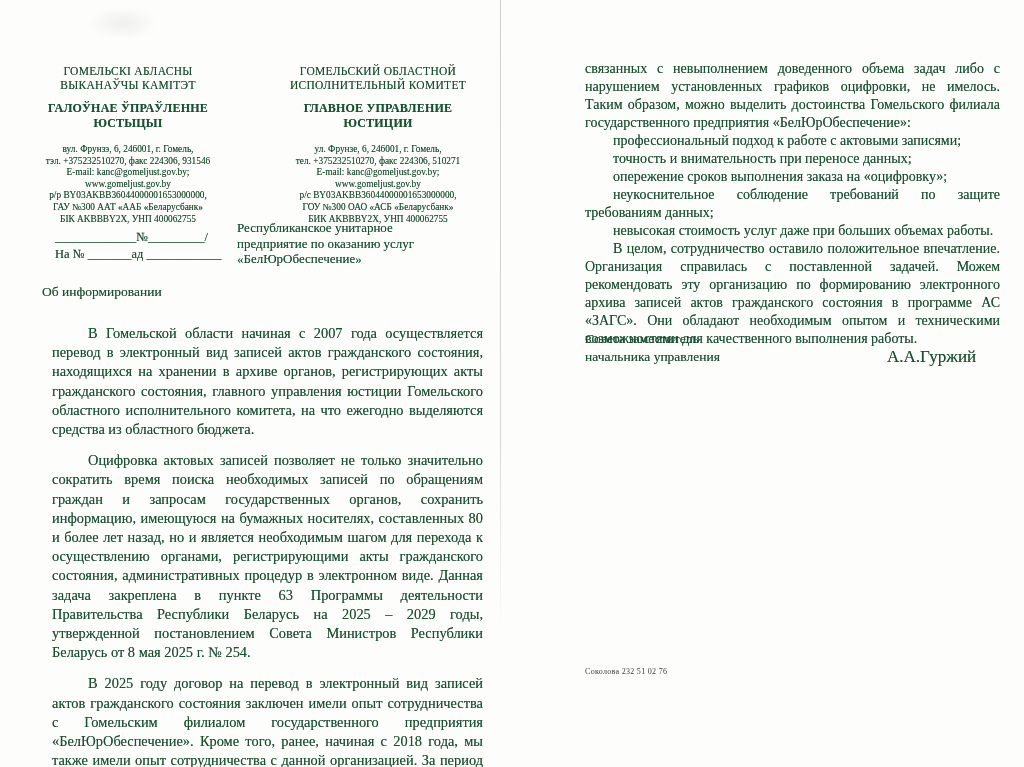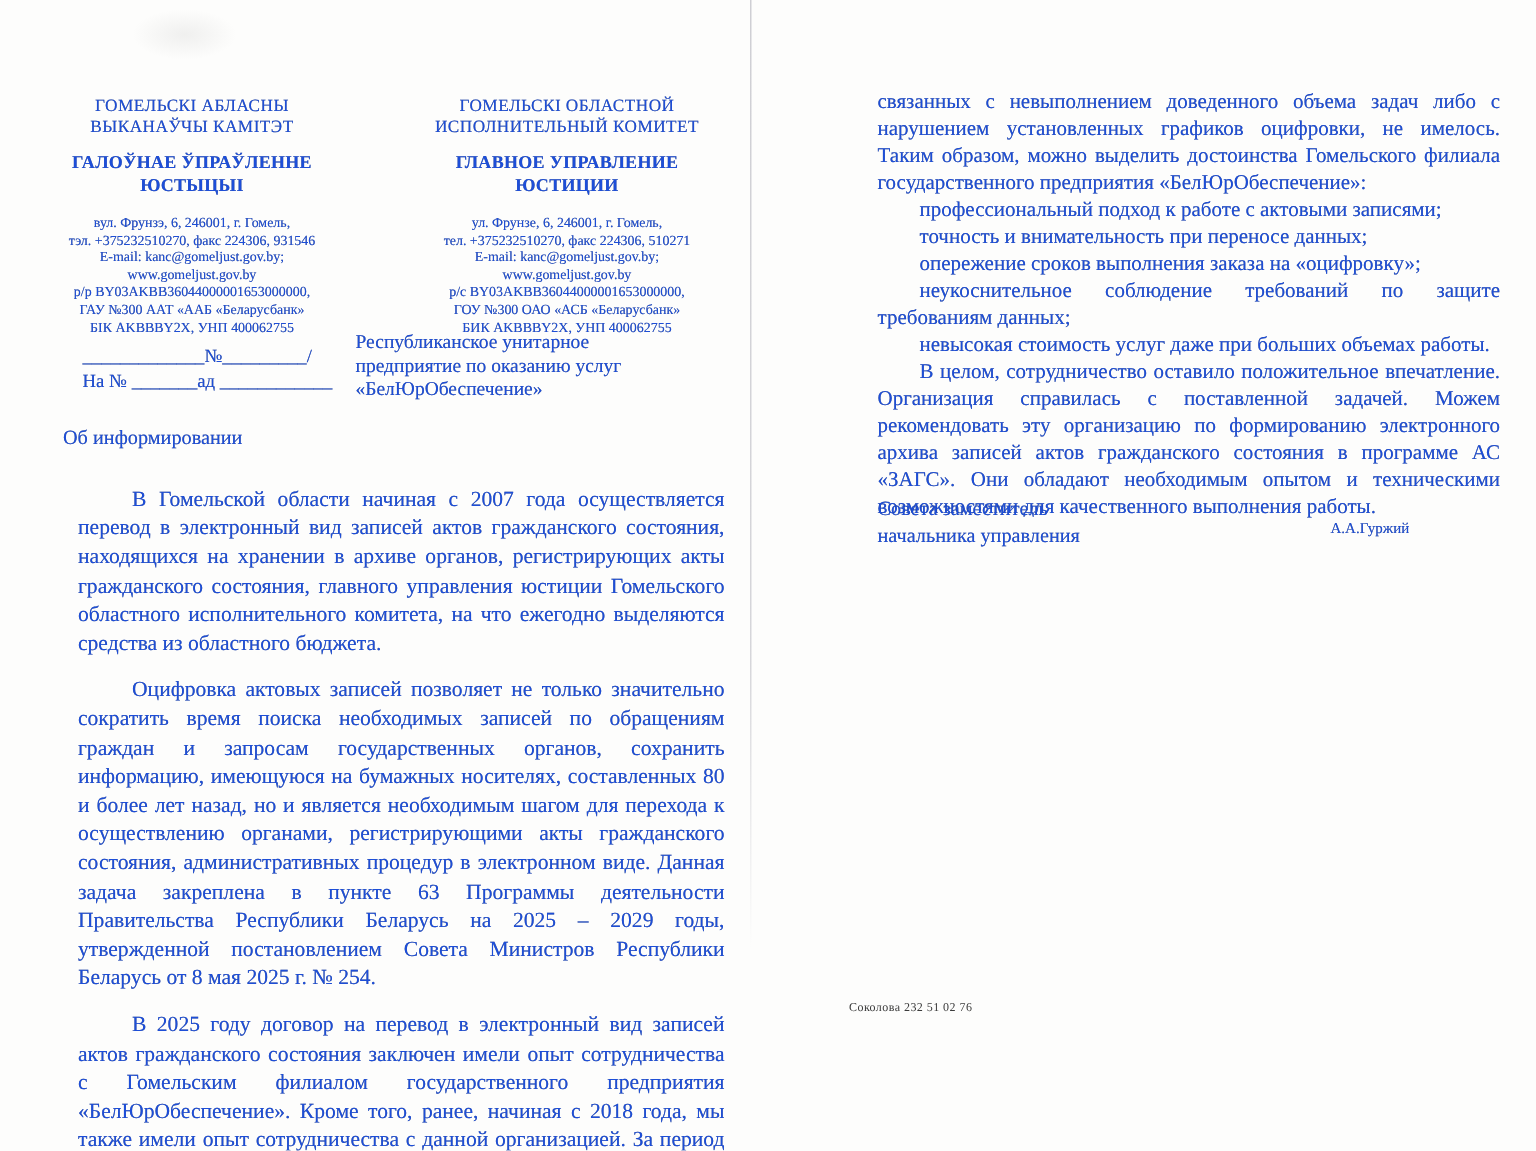--- a/index.html
+++ b/index.html
@@ -5,21 +5,21 @@
   html,body{margin:0;padding:0;}
   body{
     width:1024px;height:767px;
     background:#fdfdfc;
     font-family:"Liberation Serif","DejaVu Serif",serif;
     color:#262626;
     position:relative;
     overflow:hidden;
   }
   .scan{position:absolute;inset:0;}
-  .ink{color:#1d4ed8;text-shadow:0 0 0.4px rgba(40,40,40,.55);}
+  .ink{color:#14532d;text-shadow:0 0 0.4px rgba(40,40,40,.55);}
 
   
   .page-divider{
     position:absolute;left:500px;top:0;width:1px;height:632px;
     background:linear-gradient(to bottom,#cfcfd4 0%,#d6d6da 70%,rgba(214,214,218,0) 100%);
   }
   .smudge{
     position:absolute;left:88px;top:6px;width:70px;height:34px;
     background:radial-gradient(ellipse at center,rgba(120,120,120,.10),rgba(120,120,120,0) 70%);
   }
@@ -46,22 +46,22 @@
   .body2{
     position:absolute;left:585px;top:60px;width:415px;
     font-size:14px;line-height:18px;text-align:justify;
   }
   .body2 p{margin:0;font-family:Liberation Serif, serif;}
   .body2 p.cont{text-indent:0;}
   .body2 p.item{text-indent:28px;}
   .body2 p.closing{text-indent:28px;}
 
   .signature{position:absolute;left:585px;top:330px;width:415px;font-size:13.5px;line-height:17.5px;}
-  .sig-name{position:absolute;left:887px;top:347px;font-size:10px;white-space:nowrap;}
-  .footer-note{position:absolute;left:566px;top:667px;font-size:8px;letter-spacing:.3px;color:#3b3b3b;}
+  .sig-name{position:absolute;left:887px;top:347px;font-size:17px;white-space:nowrap;}
+  .footer-note{position:absolute;left:585px;top:667px;font-size:8px;letter-spacing:.3px;color:#3b3b3b;}
 </style>
 </head>
 <body>
 
 <div class="scan">
 
   <div class="smudge"></div>
   <div class="page-divider"></div>
 
   <div class="lh-col left ink">
@@ -79,21 +79,21 @@
       <div>E-mail: kanc@gomeljust.gov.by;</div>
       <div>www.gomeljust.gov.by</div>
       <div>р/р BY03AKBB36044000001653000000,</div>
       <div>ГАУ №300 ААТ «ААБ «Беларусбанк»</div>
       <div>БІК AKBBBY2X, УНП 400062755</div>
     </div>
   </div>
 
   <div class="lh-col right ink">
     <div class="lh-org">
-      <div>ГОМЕЛЬСКІ ОБЛАСТНОЙ</div>
+      <div>ГОМЕЛЬСКИЙ ОБЛАСТНОЙ</div>
       <div>ИСПОЛНИТЕЛЬНЫЙ КОМИТЕТ</div>
     </div>
     <div class="lh-dept">
       <div>ГЛАВНОЕ УПРАВЛЕНИЕ</div>
       <div>ЮСТИЦИИ</div>
     </div>
     <div class="lh-contacts">
       <div>ул. Фрунзе, 6, 246001, г. Гомель,</div>
       <div>тел. +375232510270, факс 224306, 510271</div>
       <div>E-mail: kanc@gomeljust.gov.by;</div>

